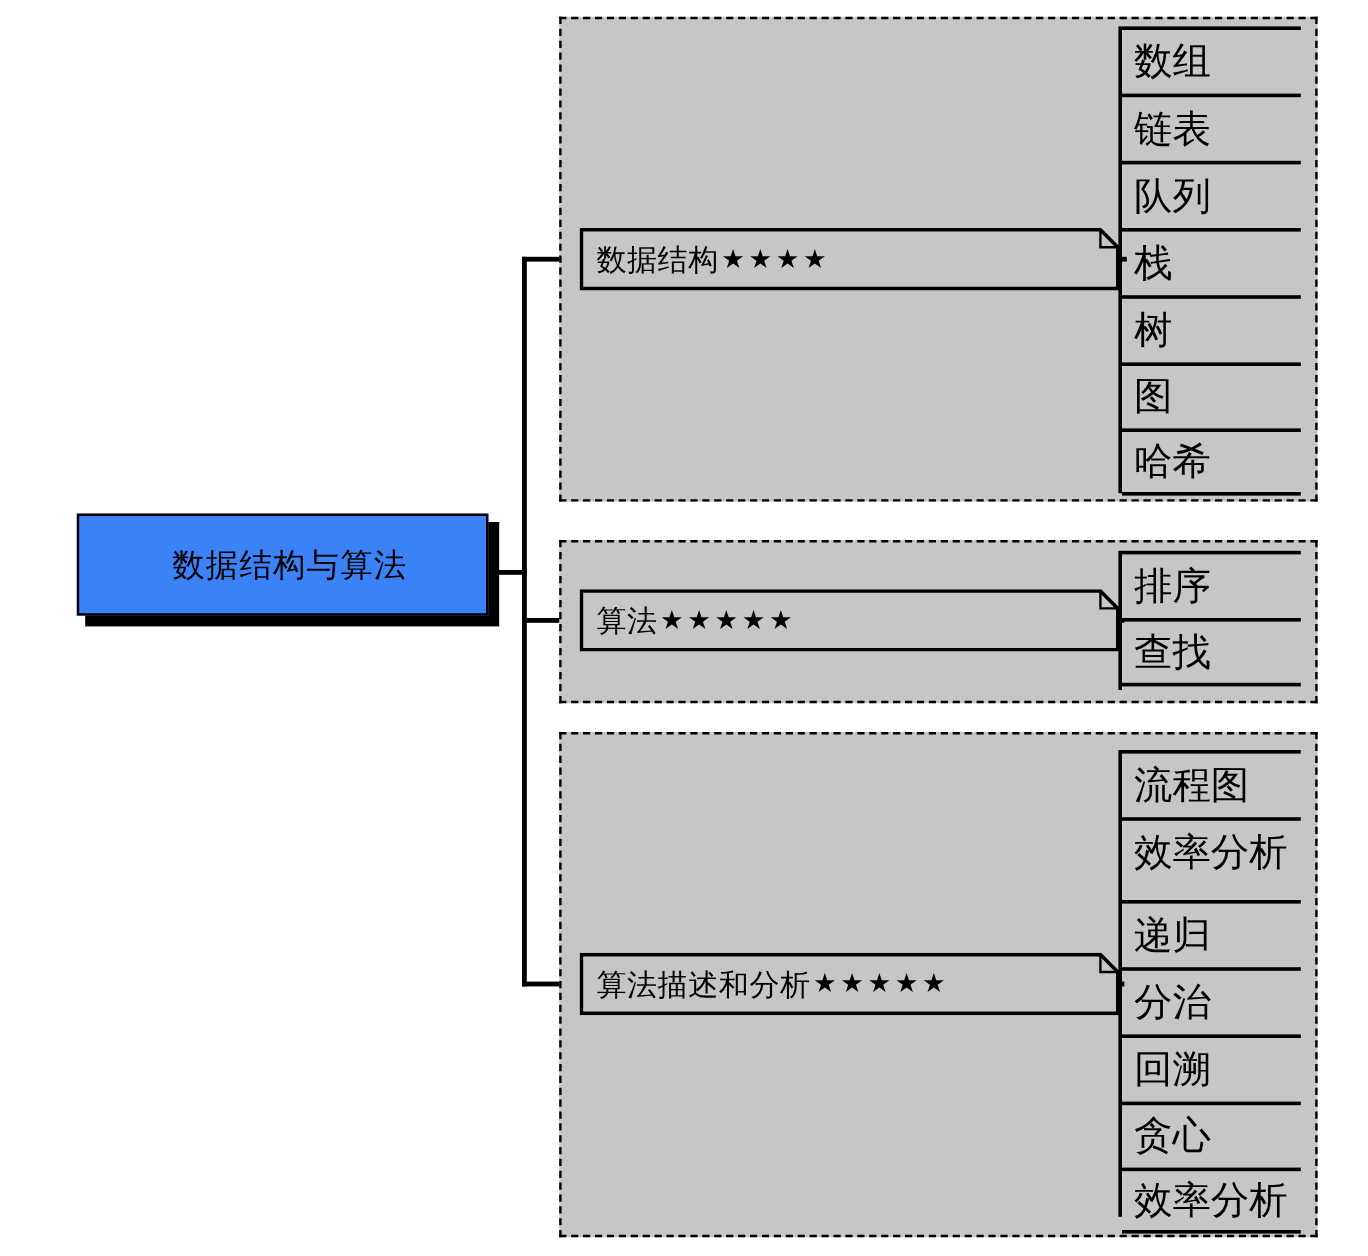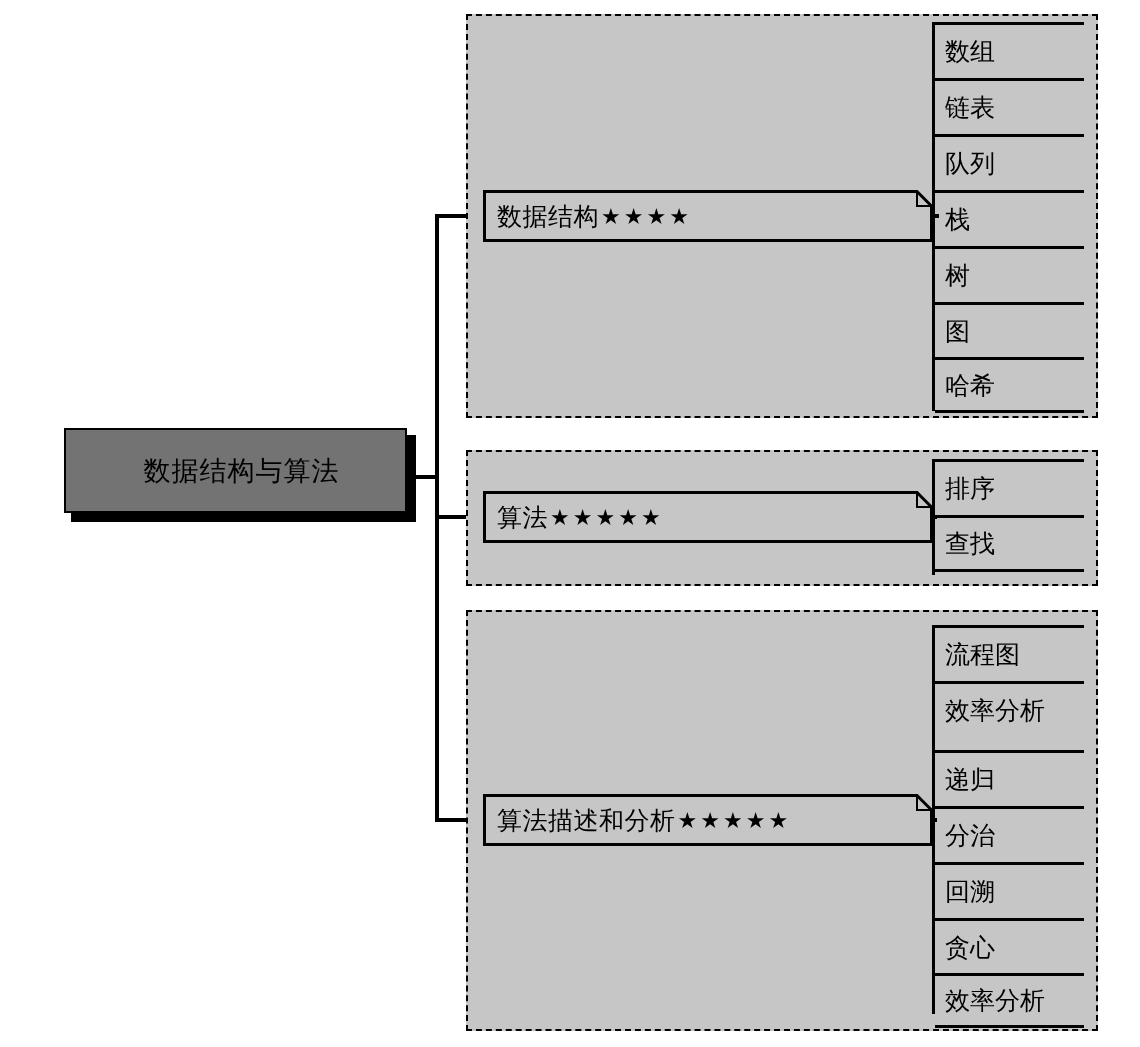--- a/index.html
+++ b/index.html
@@ -36,21 +36,21 @@
     top: 7px;
     width: 345px;
     height: 87px;
     background: #000000;
   }
   .root-box {
     position: absolute;
     left: 0; top: 0;
     width: 343px;
     height: 85px;
-    background: #737373;
+    background: #3b82f6;
     border: 2px solid #000000;
     box-sizing: border-box;
     display: flex;
     align-items: center;
     justify-content: center;
     padding-left: 12px;
   }
   .root-label {
     font-size: 27px;
     color: #000000;
@@ -110,21 +110,21 @@
     border-left: 3px solid #000000;
     box-sizing: border-box;
   }
   .leaf {
     position: relative;
     box-sizing: border-box;
     border-top: 3px solid #000000;
     display: flex;
     align-items: center;
     padding-left: 10px;
-    font-size: 25px;
+    font-size: 32px;
     color: #000000;
     white-space: nowrap;
   }
   .leaf:last-child {
     border-bottom: 3px solid #000000;
   }
 </style>
 </head>
 <body>
 

